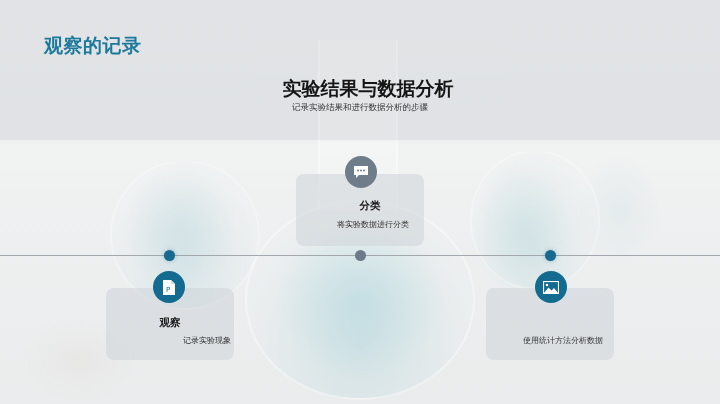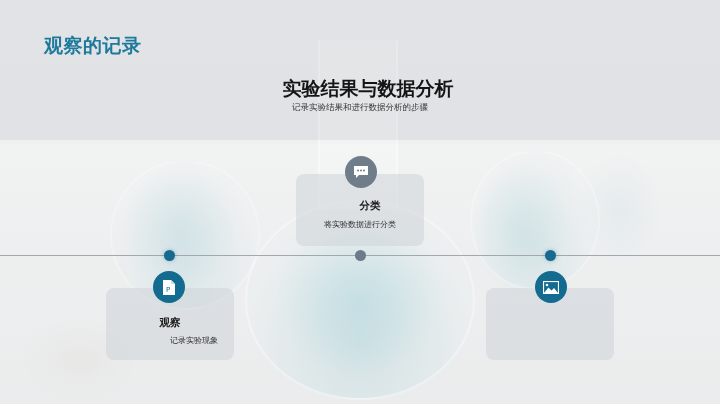--- a/index.html
+++ b/index.html
@@ -68,21 +68,21 @@
     position: absolute; width: 128px; height: 72px;
     background: rgba(205,212,217,0.55);
     border-radius: 8px;
     text-align: center;
   }
   .card-title {
     position: absolute; left: 0; width: 100%;
     font-size: 10.5px; font-weight: bold; color: #1b1b1b;
   }
   .card-desc {
-    position: absolute; left: 0; width: 100%;
+    position: absolute; left: 13px; width: 100%;
     font-size: 8px; color: #333;
   }
   .badge {
     position: absolute; width: 32px; height: 32px; border-radius: 50%;
     display: flex; align-items: center; justify-content: center;
   }
   .badge.blue { background: #136b90; }
   .badge.gray { background: #6f7d8b; }
 </style>
 </head>
@@ -124,20 +124,21 @@
 </div>
 <div class="badge blue" style="left:153px; top:271px;">
   <svg width="12" height="15" viewBox="0 0 12 15">
     <path d="M0 0 H8 L12 4 V15 H0 Z" fill="#ffffff"></path>
     <path d="M8 0 V4 H12" fill="#cfe0e8"></path>
     <text x="3" y="12" font-size="7" font-family="DejaVu Sans, sans-serif" fill="#136b90">P</text>
   </svg>
 </div>
 
 <div class="card" style="left:486px; top:288px;">
+  <div class="card-desc" style="top:47px;">使用统计方法分析数据</div>
 </div>
 <div class="badge blue" style="left:535px; top:271px;">
   <svg width="16" height="13" viewBox="0 0 16 13">
     <rect x="0.5" y="0.5" width="15" height="12" fill="none" stroke="#ffffff" stroke-width="1.2"></rect>
     <circle cx="4" cy="4" r="1.3" fill="#ffffff"></circle>
     <path d="M1 12 L5.5 6.5 L8.5 9.5 L11 7 L15 12 Z" fill="#ffffff"></path>
   </svg>
 </div>
 
 </body></html>

